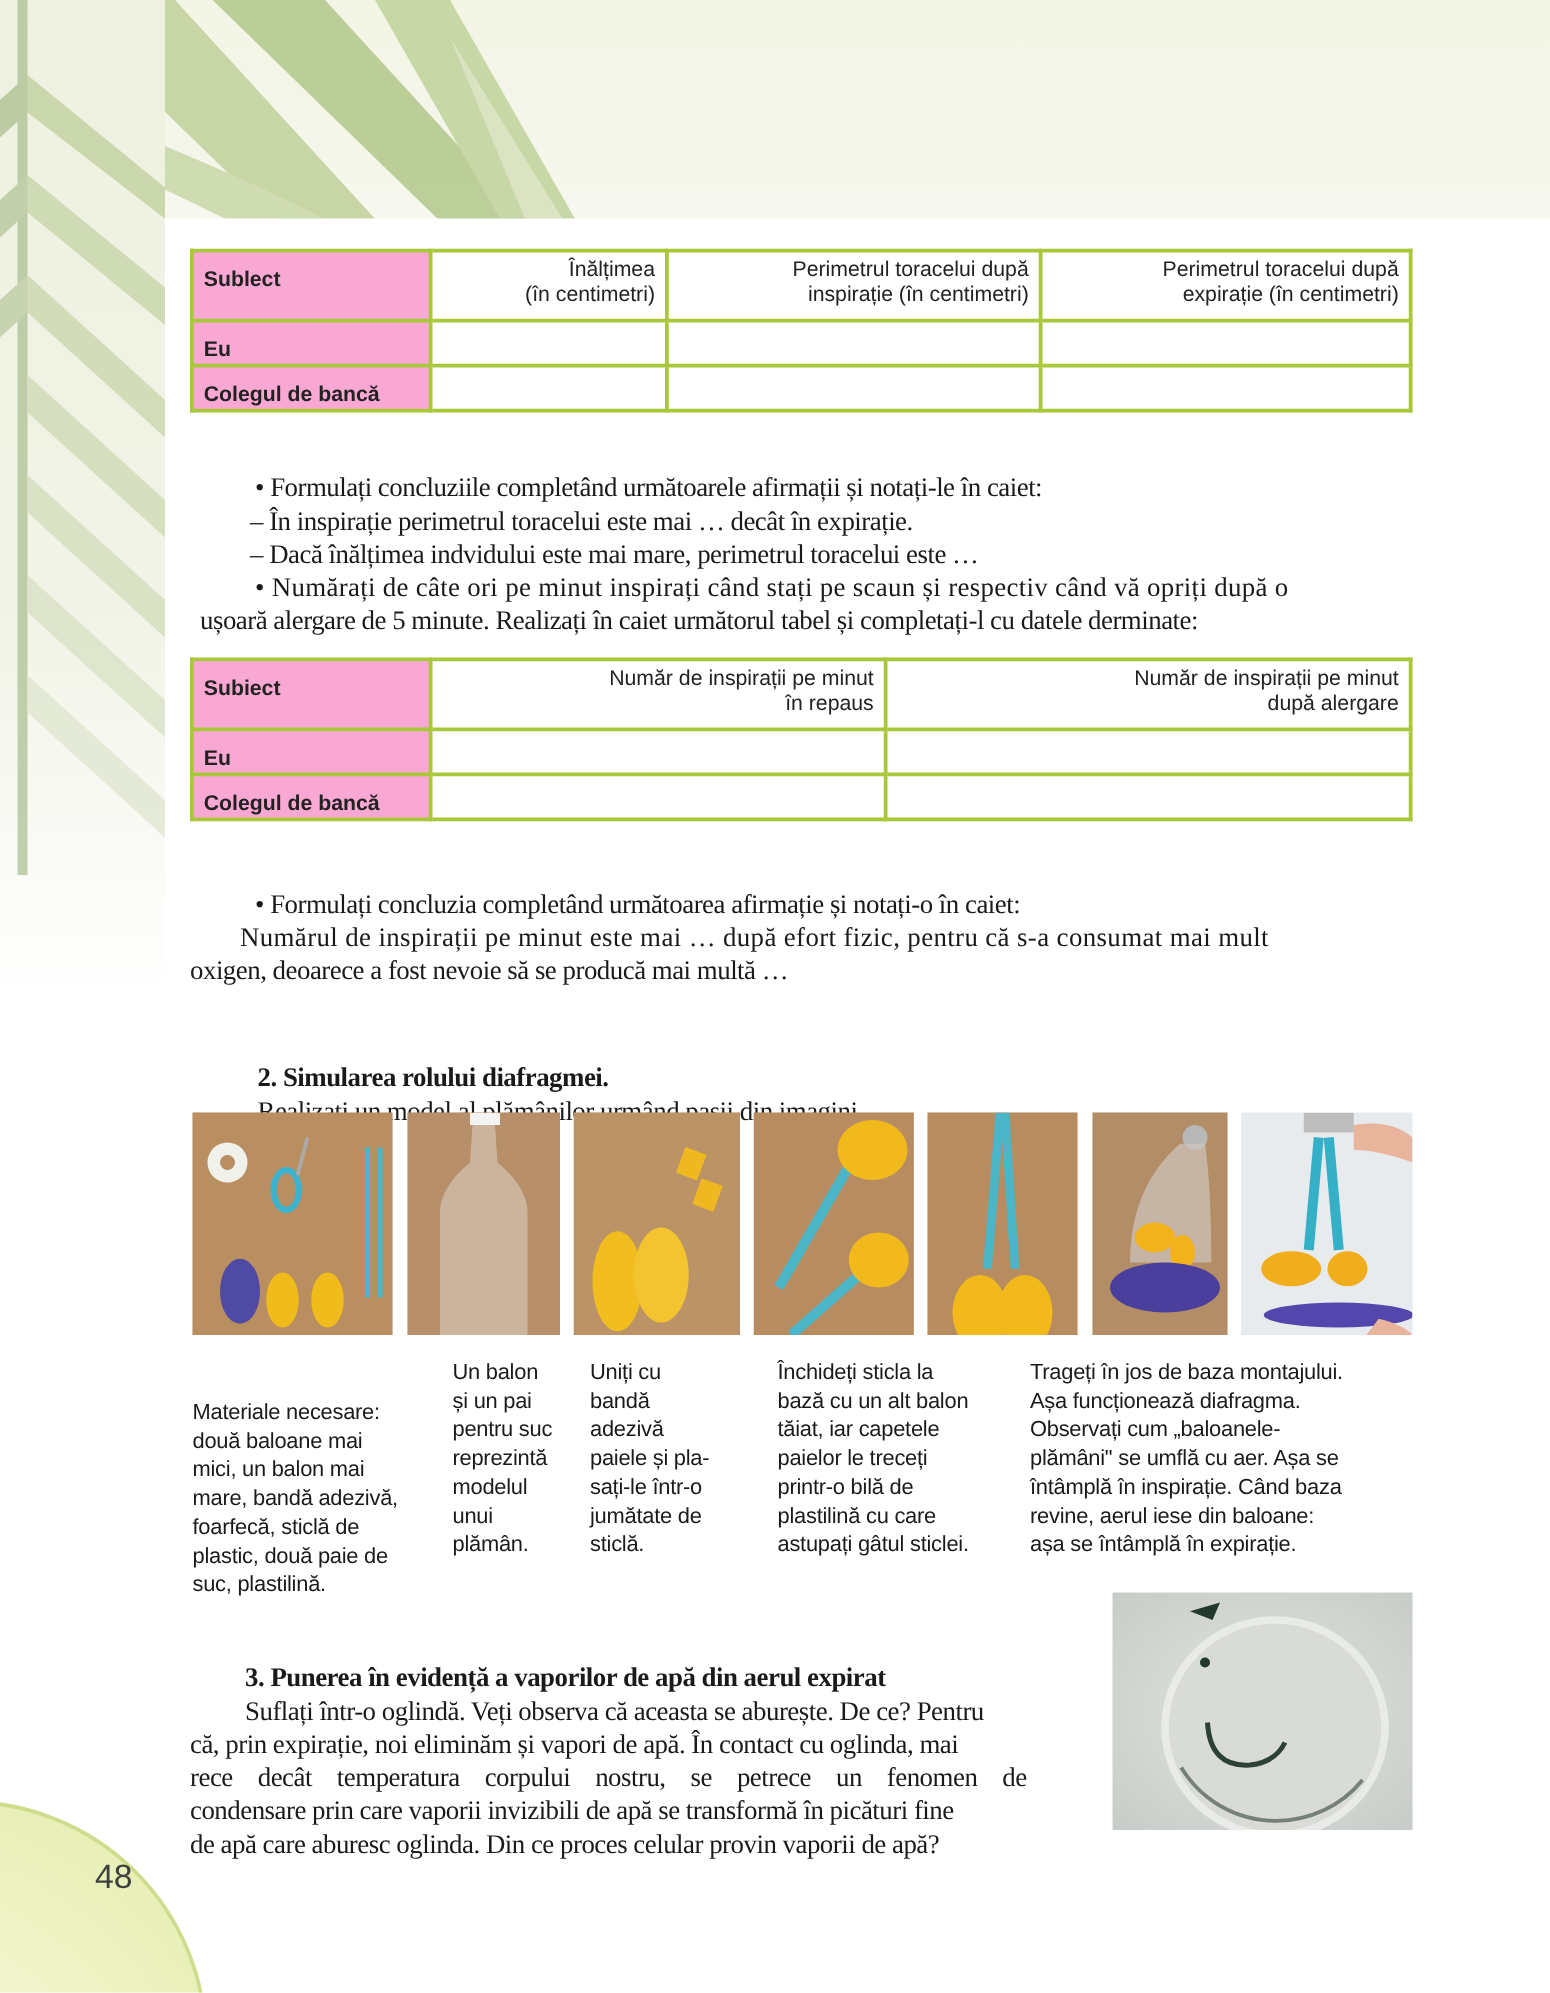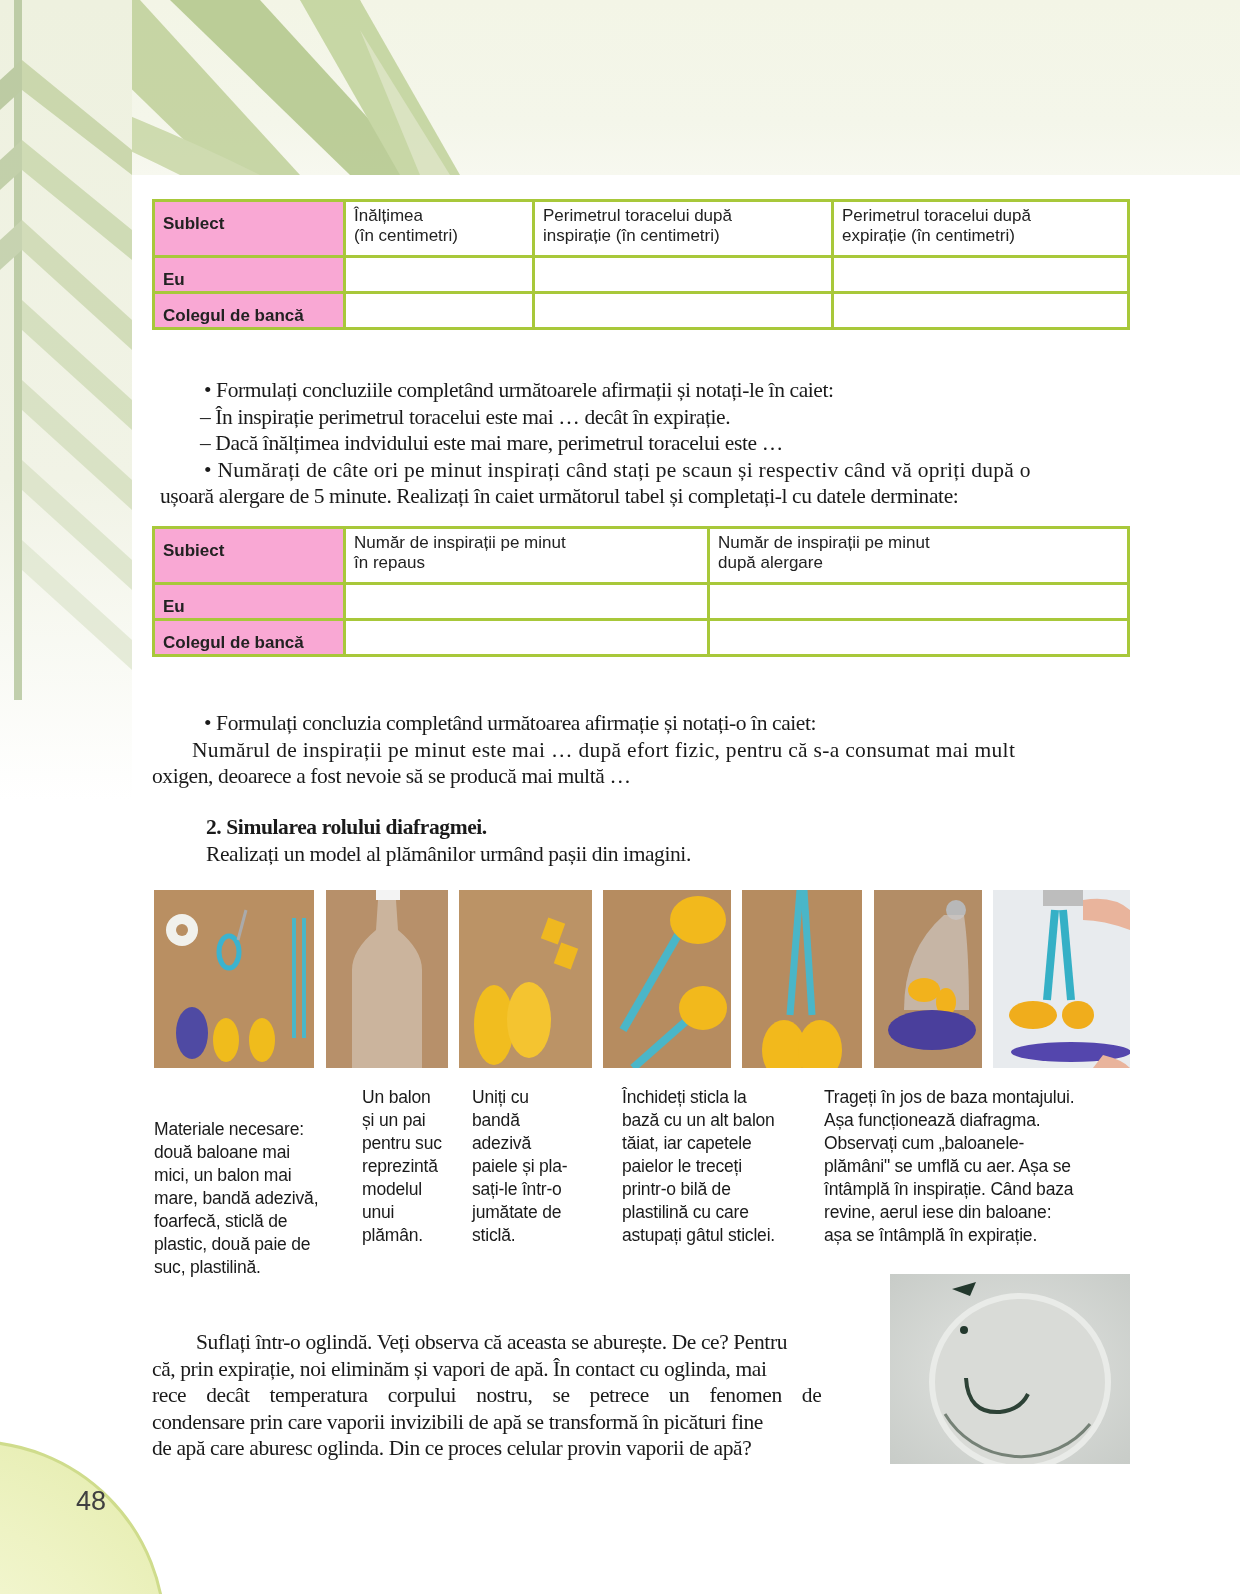--- a/index.html
+++ b/index.html
@@ -35,21 +35,21 @@
   table.data-table {
     position: absolute; border-collapse: collapse;
     font-family: "Liberation Sans", sans-serif; font-size: 17px; color: #222;
   }
   table.data-table td {
     border: 3px solid #a8c83a; padding: 0 8px; vertical-align: top;
   }
   table.data-table td.rowhead {
     background: #f9a8d4; font-weight: bold; width: 172px; padding-top: 12px;
   }
-  table.data-table td.colhead { text-align: left; line-height: 20px; padding-top: 4px; margin-top: 41px; }
+  table.data-table td.colhead { text-align: right; line-height: 20px; padding-top: 4px; margin-top: 41px; }
   #table1 { left: 152px; top: 199px; width: 978px; }
   #table1 tr.h { height: 56px; }
   #table1 tr.r { height: 36px; }
   #table2 { left: 152px; top: 526px; width: 978px; }
   #table2 tr.h { height: 56px; }
   #table2 tr.r { height: 36px; }
   
   .text {
     position: absolute; font-size: 21.5px; line-height: 26.5px; letter-spacing: -0.4px; margin-top: 20px;
   }
@@ -151,21 +151,21 @@
   </tr>
 </tbody>
   </table>
 
 <div class="text" style="left:152px; top:690px; width:980px;">
   <span class="line" style="padding-left:52px">• Formulați concluzia completând următoarea afirmație și notați-o în caiet:</span>
   <span class="line" style="padding-left:40px; letter-spacing:0.3px">Numărul de inspirații pe minut este mai … după efort fizic, pentru că s-a consumat mai mult</span>
   <span class="line">oxigen, deoarece a fost nevoie să se producă mai multă …</span>
 </div>
 
-<div class="text" style="left:206px; top:794px;">
+<div class="text" style="left:206px; top:829px;">
   <span class="line bold">2. Simularea rolului diafragmei.</span>
   <span class="line">Realizați un model al plămânilor urmând pașii din imagini.</span>
 </div>
 
 <div class="photo" style="left:154px; width:160px;">
   <svg viewBox="0 0 160 178">
     <rect width="160" height="178" fill="#b98f62"></rect>
     <circle cx="28" cy="40" r="16" fill="#f1f1ec"></circle>
       <circle cx="28" cy="40" r="6" fill="#b98f62"></circle>
     <ellipse cx="75" cy="62" rx="10" ry="16" fill="none" stroke="#3bb3cf" stroke-width="5"></ellipse>
@@ -275,20 +275,21 @@
   <span>Trageți în jos de baza montajului.</span>
   <span>Așa funcționează diafragma.</span>
   <span>Observați cum „baloanele-</span>
   <span>plămâni" se umflă cu aer. Așa se</span>
   <span>întâmplă în inspirație. Când baza</span>
   <span>revine, aerul iese din baloane:</span>
   <span>așa se întâmplă în expirație.</span>
 </div>
 
 <div class="text" style="left:152px; top:1309px; width:716px;">
+  <span class="line bold" style="padding-left:44px">3. Punerea în evidență a vaporilor de apă din aerul expirat</span>
   <span class="line" style="padding-left:44px">Suflați într-o oglindă. Veți observa că aceasta se aburește. De ce? Pentru</span>
   <span class="line">că, prin expirație, noi eliminăm și vapori de apă. În contact cu oglinda, mai</span>
   <span class="line" style="word-spacing:15px">rece decât temperatura corpului nostru, se petrece un fenomen de</span>
   <span class="line">condensare prin care vaporii invizibili de apă se transformă în picături fine</span>
   <span class="line">de apă care aburesc oglinda. Din ce proces celular provin vaporii de apă?</span>
 </div>
 
 <div class="mirror">
   <svg viewBox="0 0 240 190" width="240" height="190">
     <defs>

